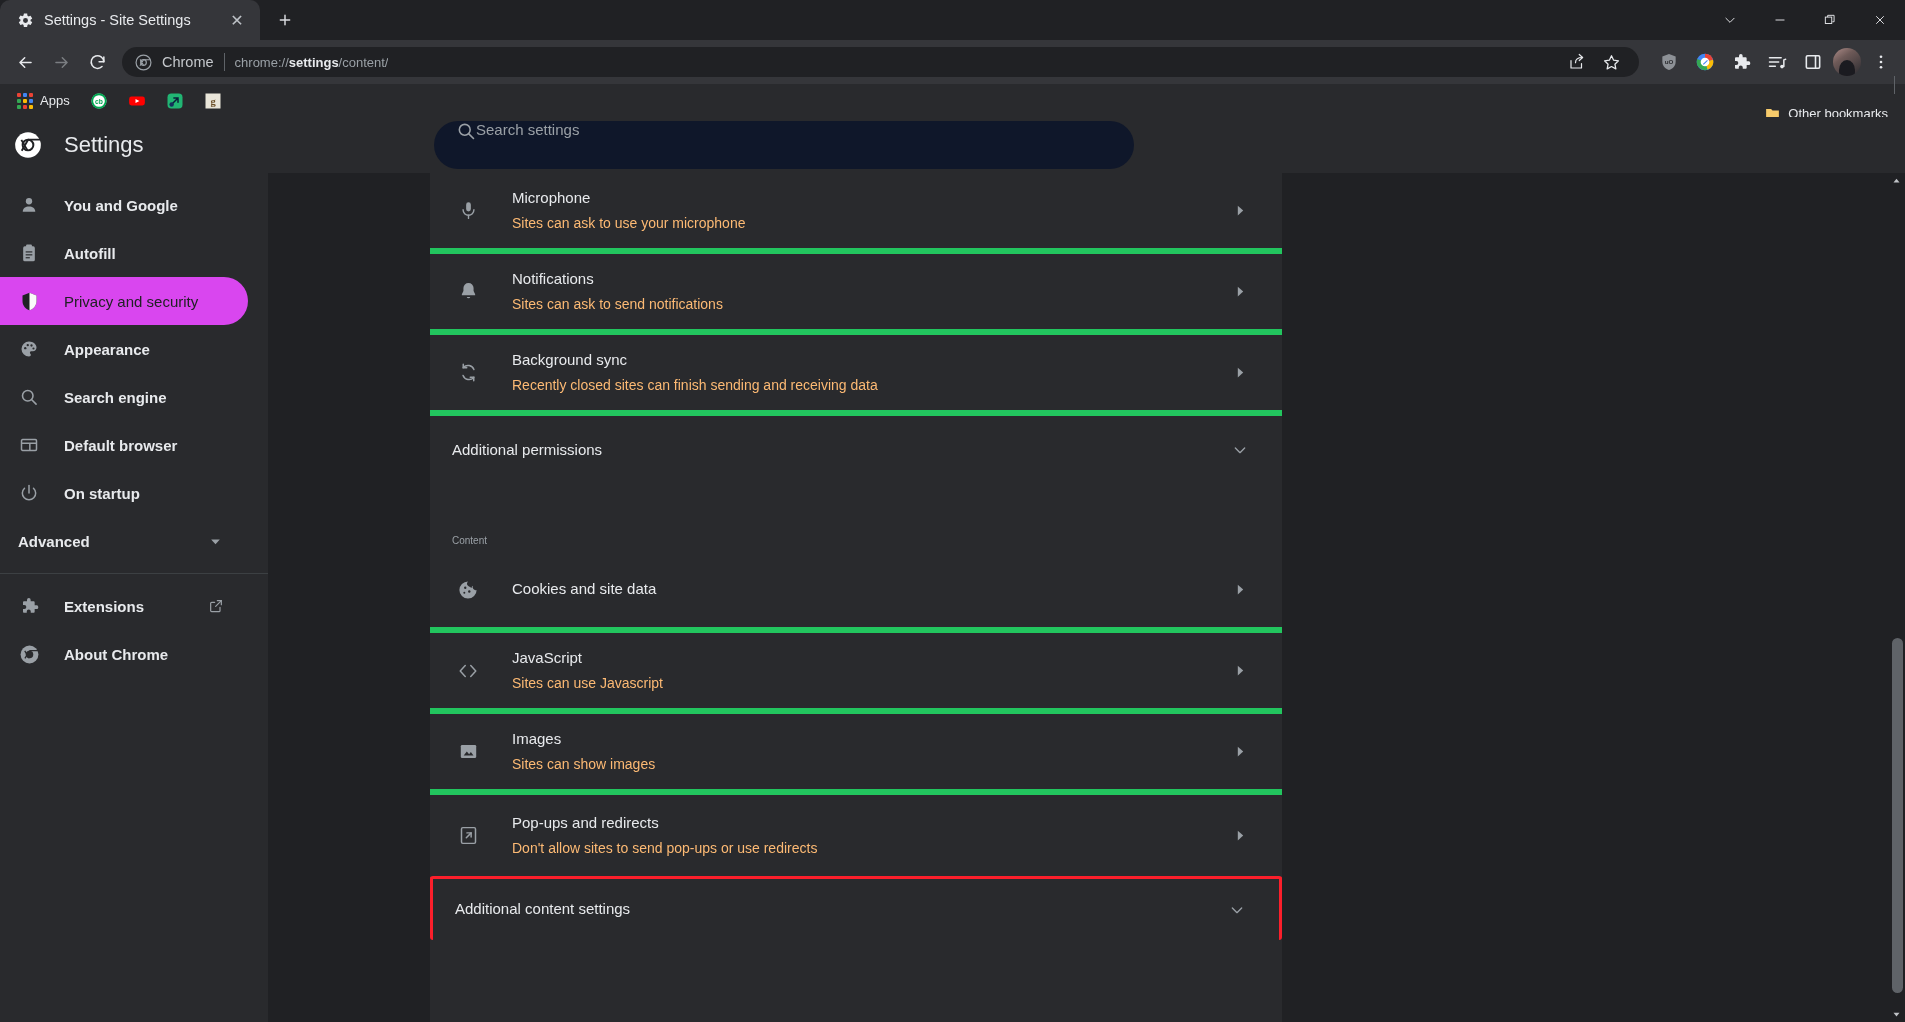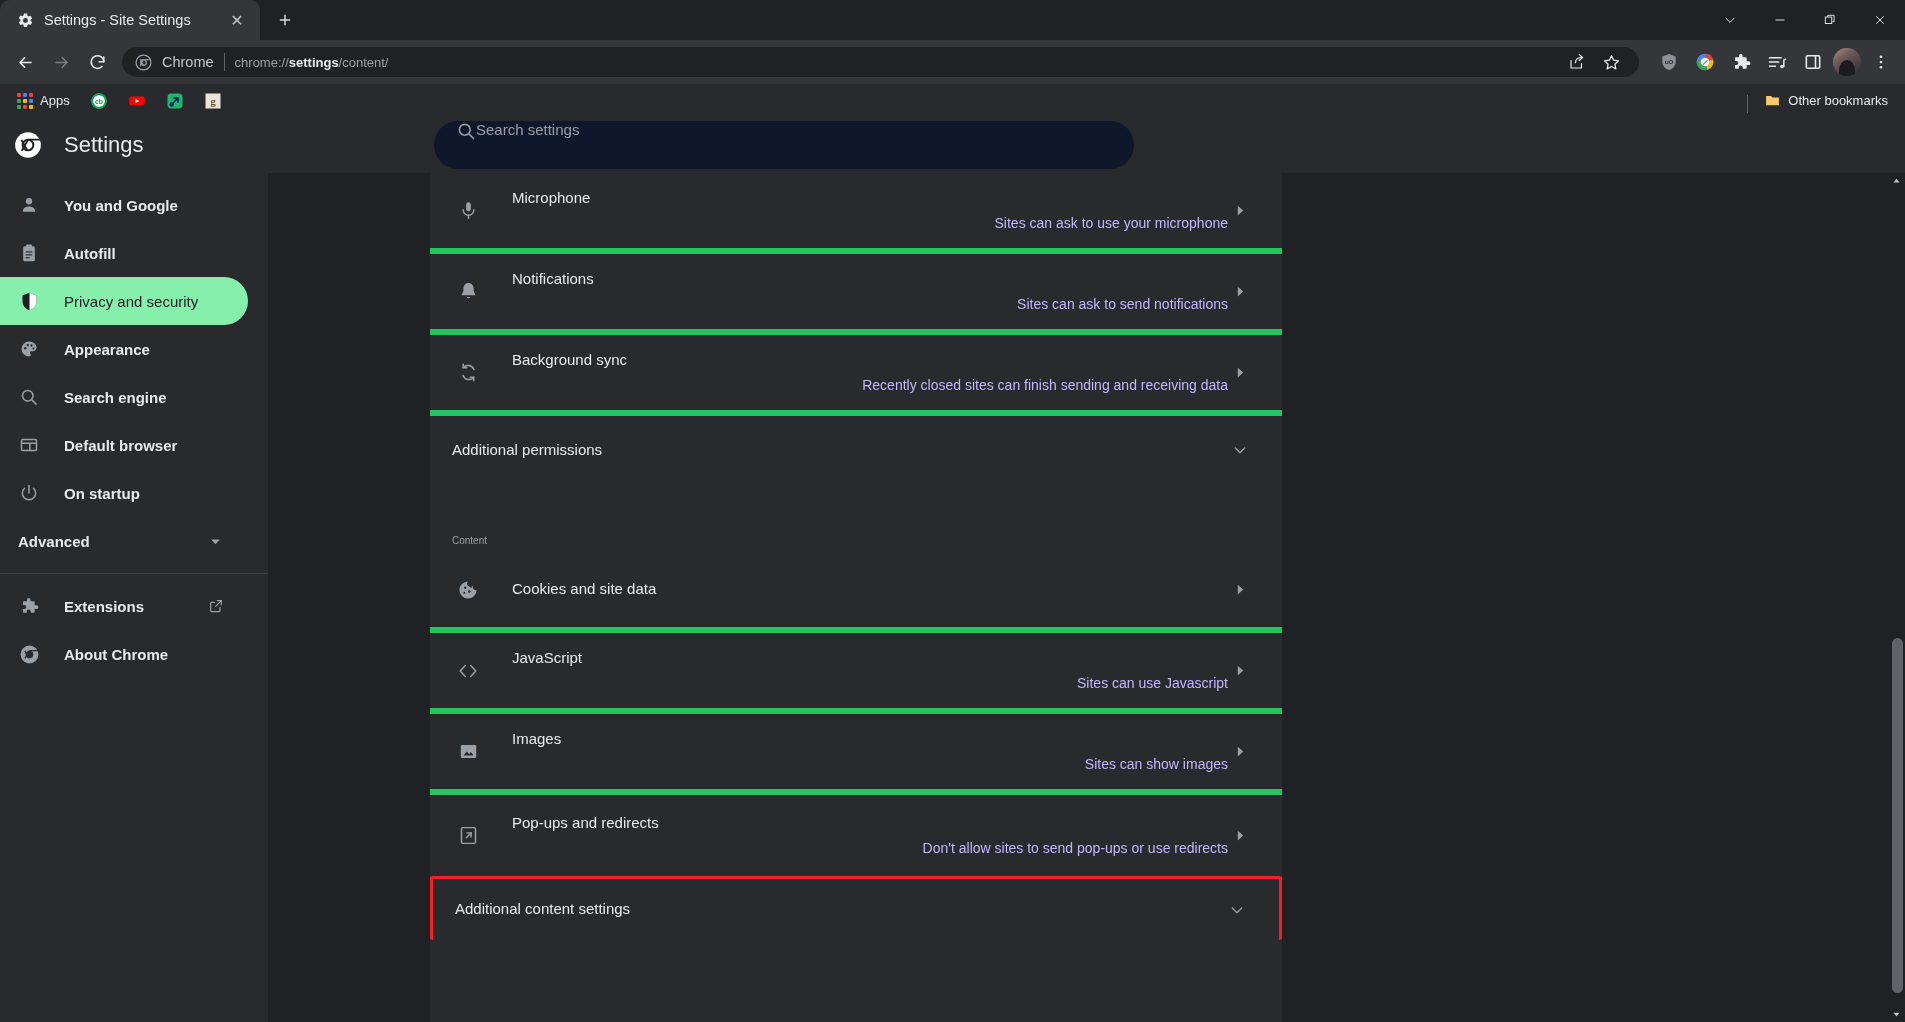--- a/index.html
+++ b/index.html
@@ -109,21 +109,21 @@
     display:flex; align-items:center;
     padding: 0 10px;
     gap: 6px;
     font-size: 13px;
     color:#e8eaed;
   }
   .bm-item { display:flex; align-items:center; gap:7px; padding:3px 7px; border-radius:5px; white-space:nowrap;}
   .apps-grid { display:grid; grid-template-columns:repeat(3,4px); grid-template-rows:repeat(3,4px); gap:2px; }
   .apps-grid i { width:4px;height:4px;display:block;border-radius:1px;}
   .bm-fav { width:18px;height:18px;flex:0 0 18px;display:flex;align-items:center;justify-content:center;border-radius:3px;font-size:11px;font-weight:700;}
-  .bm-right { margin-left:auto; display:flex; align-items:flex-end; gap:8px; }
+  .bm-right { margin-left:auto; display:flex; align-items:flex-end; gap:8px;flex-direction:column; }
   .bm-divider { width:1px; height:18px; background:#5f6368; }
 
   
   .settings-header {
     height: 56px;
     background: #292a2d;
     display: flex; align-items:center;
     position: relative;
   }
   .sh-left { width: 268px; display:flex; align-items:center; gap:22px; padding-left:14px; }
@@ -154,21 +154,21 @@
     display:flex; align-items:center;
     gap: 24px;
     padding-left: 18px;
     margin-right: 20px;
     border-radius: 0 24px 24px 0;
     font-size: 15px;
     color:#e8eaed;
     font-weight:700;
   }
   .nav-item .nv-ico { width:22px;height:22px;flex:0 0 22px;display:flex;align-items:center;justify-content:center;color:#9aa0a6;}
-  .nav-item.active { background:#86efac; color:#202124; font-weight:400; }
+  .nav-item.active { background:#d946ef; color:#202124; font-weight:400; }
   .nav-item.active .nv-ico { color:#202124; }
   .nav-item.advanced { justify-content: flex-start; font-weight:700; }
   .adv-caret { margin-left:auto; margin-right:26px; color:#9aa0a6; display:flex; }
   .nav-sep { height:1px; background:#3c4043; margin: 8px 0 8px 0; }
   .nav-ext-icon { margin-left:auto; margin-right:24px; color:#9aa0a6; display:flex; }
 
   
   .main {
     flex: 1;
     background: #202124;
@@ -187,21 +187,21 @@
     display:flex; align-items:center;
     height: 81px;
     padding: 0 30px 0 26px;
     border-bottom: 6px solid #22c55e;
     gap: 0;
   }
   .row:last-child { border-bottom: none; }
   .row-ico { width: 24px; flex:0 0 24px; display:flex; align-items:center; justify-content:center; color:#9aa0a6; margin-right: 32px; }
   .row-text { flex:1; min-width:0; }
   .row-title { font-size: 15px; color:#e8eaed; line-height:1.35; }
-  .row-sub { font-size: 14px; color:#c4b5fd; line-height:1.45; margin-top: 5px; text-align: right; }
+  .row-sub { font-size: 14px; color:#fdba74; line-height:1.45; margin-top: 5px; }
   .row-arrow { width: 24px; flex:0 0 24px; display:flex; align-items:center; justify-content:center; color:#9aa0a6; }
 
   .expander {
     display:flex; align-items:center;
     height: 68px;
     padding: 0 30px 0 22px;
     border-bottom: 1px solid #3c4043;
   }
   .expander .row-title { flex:1; }
   .section-label {

